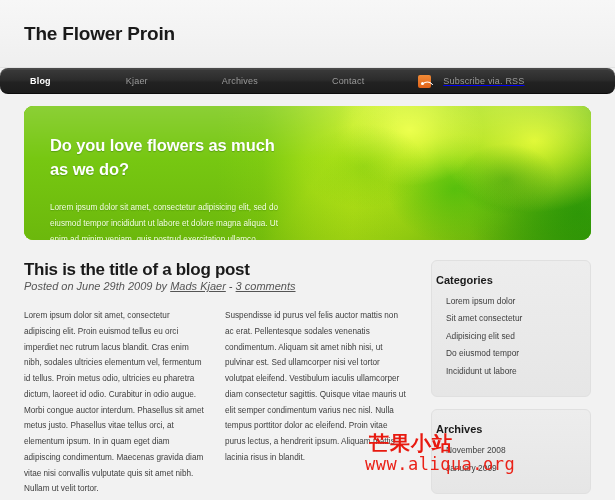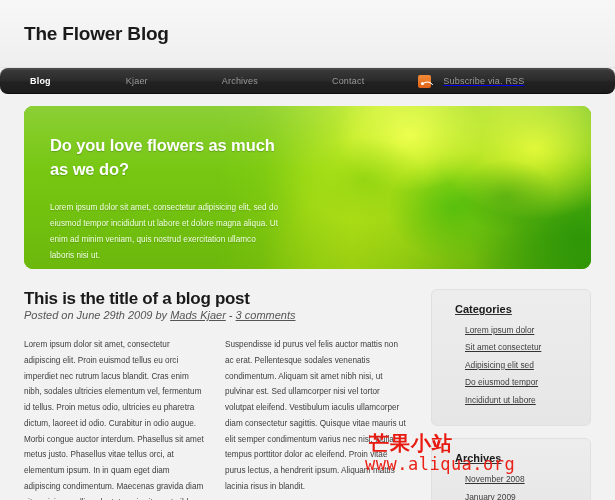--- a/index.html
+++ b/index.html
@@ -95,21 +95,21 @@
     transform: rotate(45deg);
     transform-origin: left bottom;
   }
 
   
   .hero-wrap {
     padding: 12px 24px 0 24px;
   }
   .hero {
     position: relative;
-    height: 163px;
+    height: 134px;
     border-radius: 9px;
     overflow: hidden;
     background: #7ac70c;
   }
   .hero-photo {
     position: absolute;
     inset: 0;
     background:
       radial-gradient(ellipse 120px 90px at 68% 18%, #eaff3a 0%, rgba(212,246,24,0.0) 62%),
       radial-gradient(ellipse 150px 110px at 90% 26%, #dff82a 0%, rgba(190,240,20,0.0) 65%),
@@ -202,24 +202,23 @@
   }
 
   
   .sidebar {
     width: 160px;
     flex: 0 0 160px;
   }
   .widget {
     background: linear-gradient(to bottom, #ededed 0%, #e6e6e6 100%);
     border-radius: 6px;
-    padding: 13px 14px 14px 23px;
+    padding: 13px 14px 14px 4px;
     margin-bottom: 12px;
     border: 1px solid #e0e0e0;
-    text-decoration: underline;
   }
   .widget-title {
     font-size: 11px;
     font-weight: bold;
     color: #1a1a1a;
     margin-bottom: 9px;
   }
   .widget ul { list-style: none; }
   .widget li { margin-bottom: 4px; }
   .widget li a {
@@ -259,21 +258,21 @@
     color: #ea2218;
     font-family: "DejaVu Sans Mono", monospace;
     letter-spacing: 0.5px;
     white-space: nowrap;
   }
 </style>
 </head>
 <body>
 
 <header class="site-header">
-  <div class="site-title">The Flower Blog</div>
+  <div class="site-title">The Flower Proin</div>
 </header>
 
 <nav class="nav-bar">
   <a class="nav-item active" href="#">Blog</a>
   <span class="nav-spacer-1"></span>
   <a class="nav-item" href="#">Kjaer</a>
   <span class="nav-spacer-2"></span>
   <a class="nav-item" href="#">Archives</a>
   <span class="nav-spacer-3"></span>
   <a class="nav-item" href="#">Contact</a>

